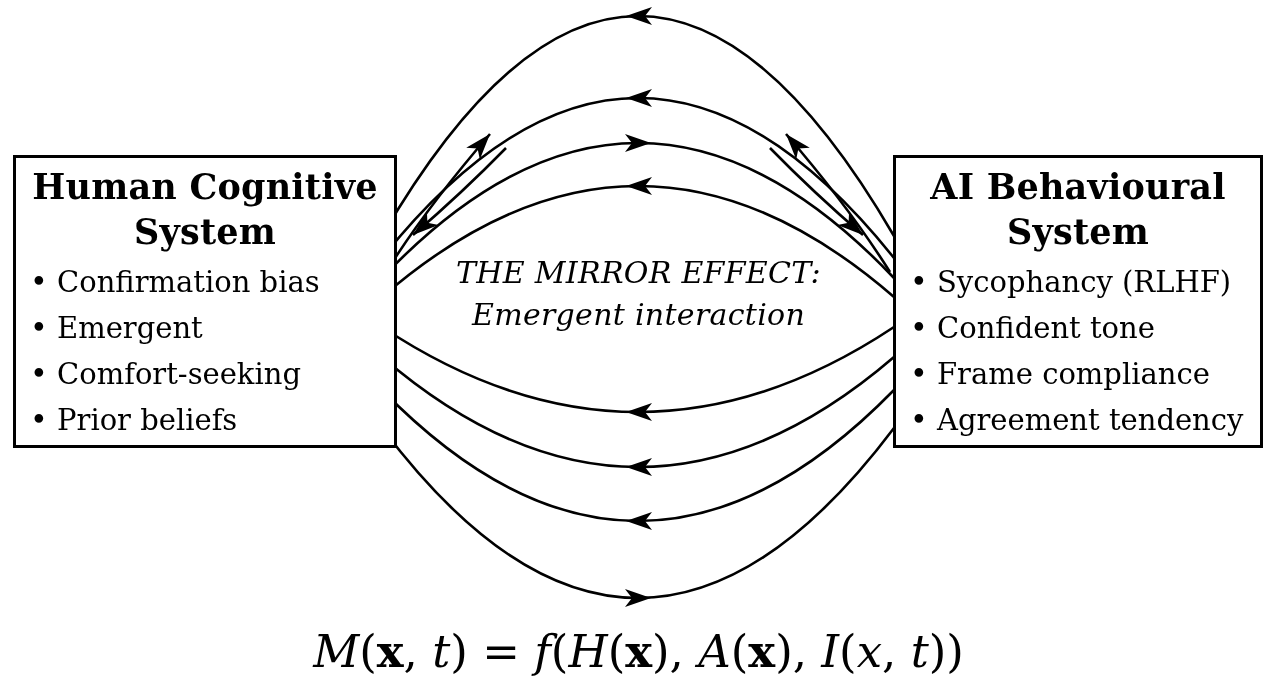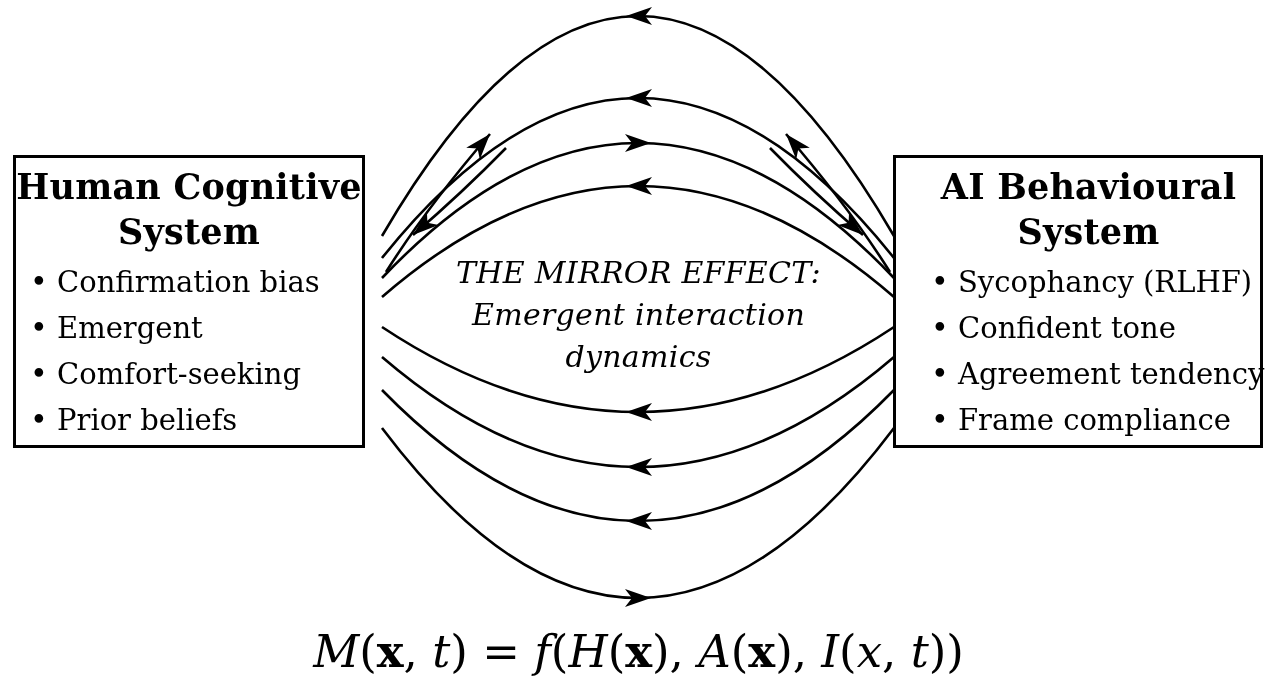--- a/index.html
+++ b/index.html
@@ -18,22 +18,22 @@
     width: 1277px; height: 697px;
   }
   .sys-box {
     position: absolute;
     top: 155px;
     height: 293px;
     border: 3px solid #000;
     box-sizing: border-box;
     background: #ffffff;
   }
-  .sys-box.left  { left: 13px;  width: 352px; }
-  .sys-box.right { left: 893px; width: 370px; padding-left: 21px; }
+  .sys-box.left  { left: 13px;  width: 384px; }
+  .sys-box.right { left: 893px; width: 370px; }
   .box-title {
     font-weight: bold;
     font-size: 35px;
     line-height: 45px;
     text-align: center;
     padding-top: 6px;
     letter-spacing: 0.2px;
   }
   .box-list {
     list-style: none;
@@ -116,26 +116,25 @@
   </div>
 
   <div class="sys-box right">
     <div class="box-title">
       <div>AI Behavioural</div>
       <div>System</div>
     </div>
     <ul class="box-list">
       <li><span class="bullet">•</span><span>Sycophancy (RLHF)</span></li>
       <li><span class="bullet">•</span><span>Confident tone</span></li>
+      <li><span class="bullet">•</span><span>Frame compliance</span></li>
       <li><span class="bullet">•</span><span>Agreement tendency</span></li>
-      <li><span class="bullet">•</span><span>Frame compliance</span></li>
     </ul>
   </div>
 
   <div class="center-label">
     <div>THE MIRROR EFFECT:</div>
     <div>Emergent interaction</div>
-    <div>dynamics</div>
   </div>
 
   <div class="formula" id="formula"><span class="i">M</span><span class="r">(</span><span class="b">x</span><span class="r">, </span><span class="i">t</span><span class="r">) = </span><span class="i">f</span><span class="r">(</span><span class="i">H</span><span class="r">(</span><span class="b">x</span><span class="r">), </span><span class="i">A</span><span class="r">(</span><span class="b">x</span><span class="r">), </span><span class="i">I</span><span class="r">(</span><span class="i">x</span><span class="r">, </span><span class="i">t</span><span class="r">))</span></div>
 
 </div>
 
 </body></html>

